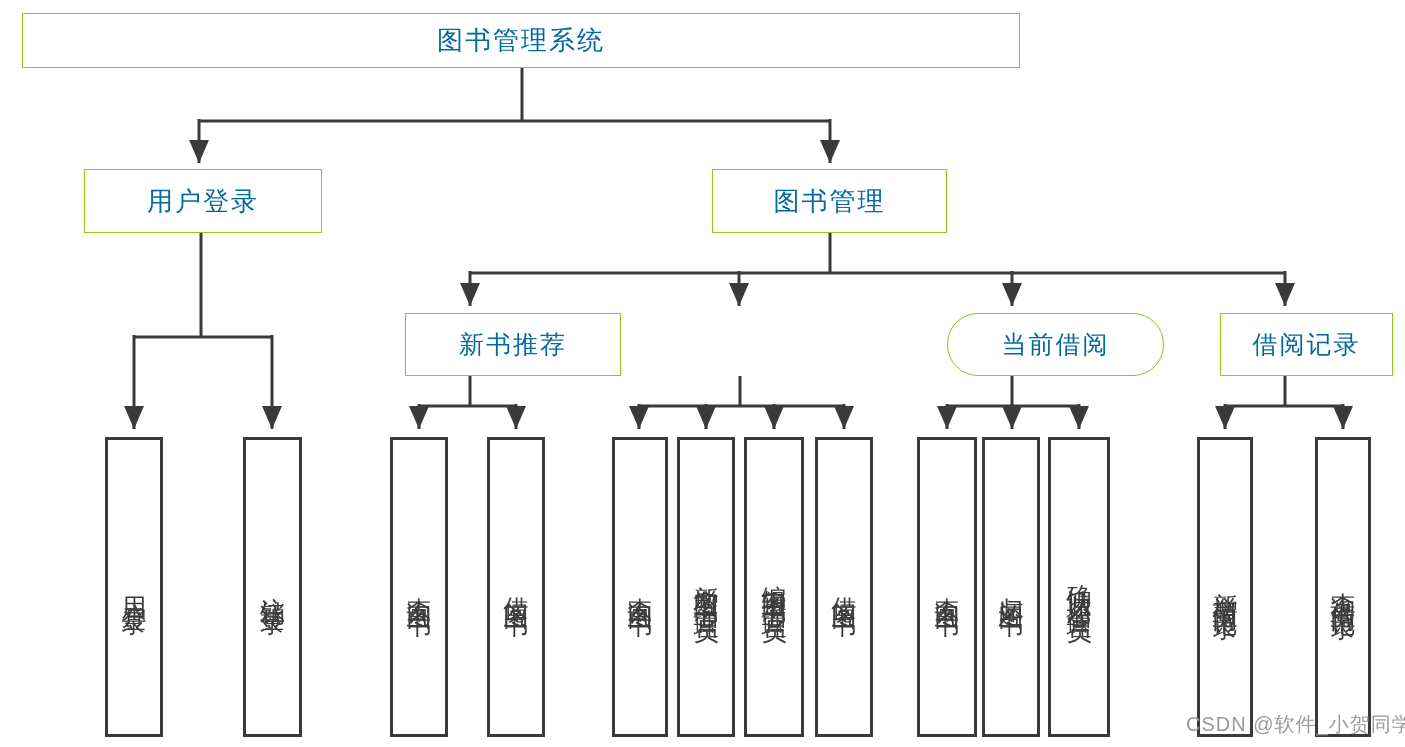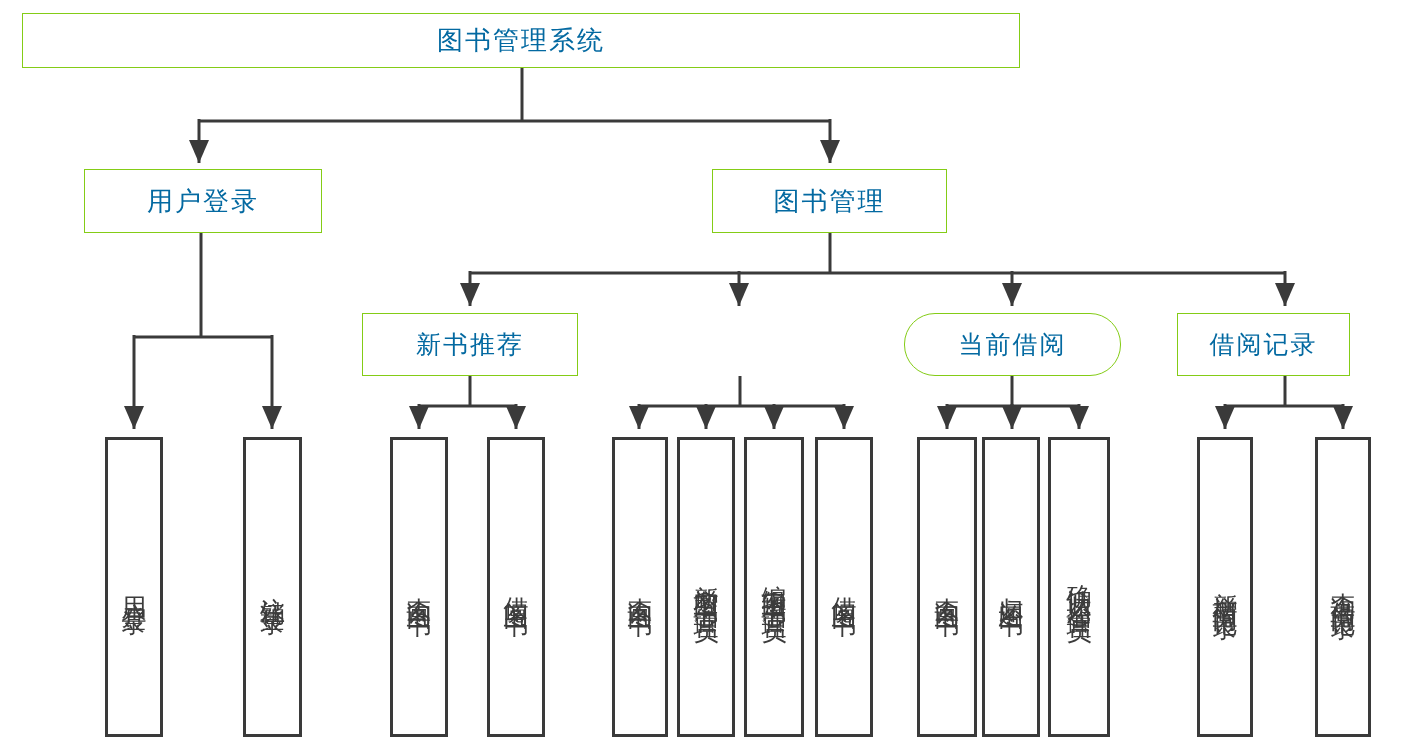--- a/index.html
+++ b/index.html
@@ -33,21 +33,21 @@
     color: #0369a1;
     font-size: 26px;
     letter-spacing: 2px;
     white-space: nowrap;
   }
   .root {
     left: 22px; top: 13px;
     width: 998px; height: 55px;
   }
   .lvl2 { top: 169px; height: 64px; }
-  .lvl3 { top: 313px; height: 63px; font-size: 25px; }
+  .lvl3 { top: 313px; height: 63px; font-size: 25px; margin-left: 43px; }
   .vnode {
     position: absolute;
     top: 437px;
     height: 300px;
     box-sizing: border-box;
     border: 3px solid #3a3a3a;
     background: #ffffff;
     display: flex;
     align-items: center;
     justify-content: center;
@@ -182,14 +182,15 @@
     <span>确认归还（管理员）</span>
   </div>
 
   <div class="vnode" style="left:1197px;width:56px;">
     <span>新增借阅记录</span>
   </div>
   <div class="vnode" style="left:1315px;width:56px;">
     <span>查询借阅记录</span>
   </div>
 
+  <div id="watermark">CSDN @软件_小贺同学</div>
 
 </div>
 
 </body></html>

